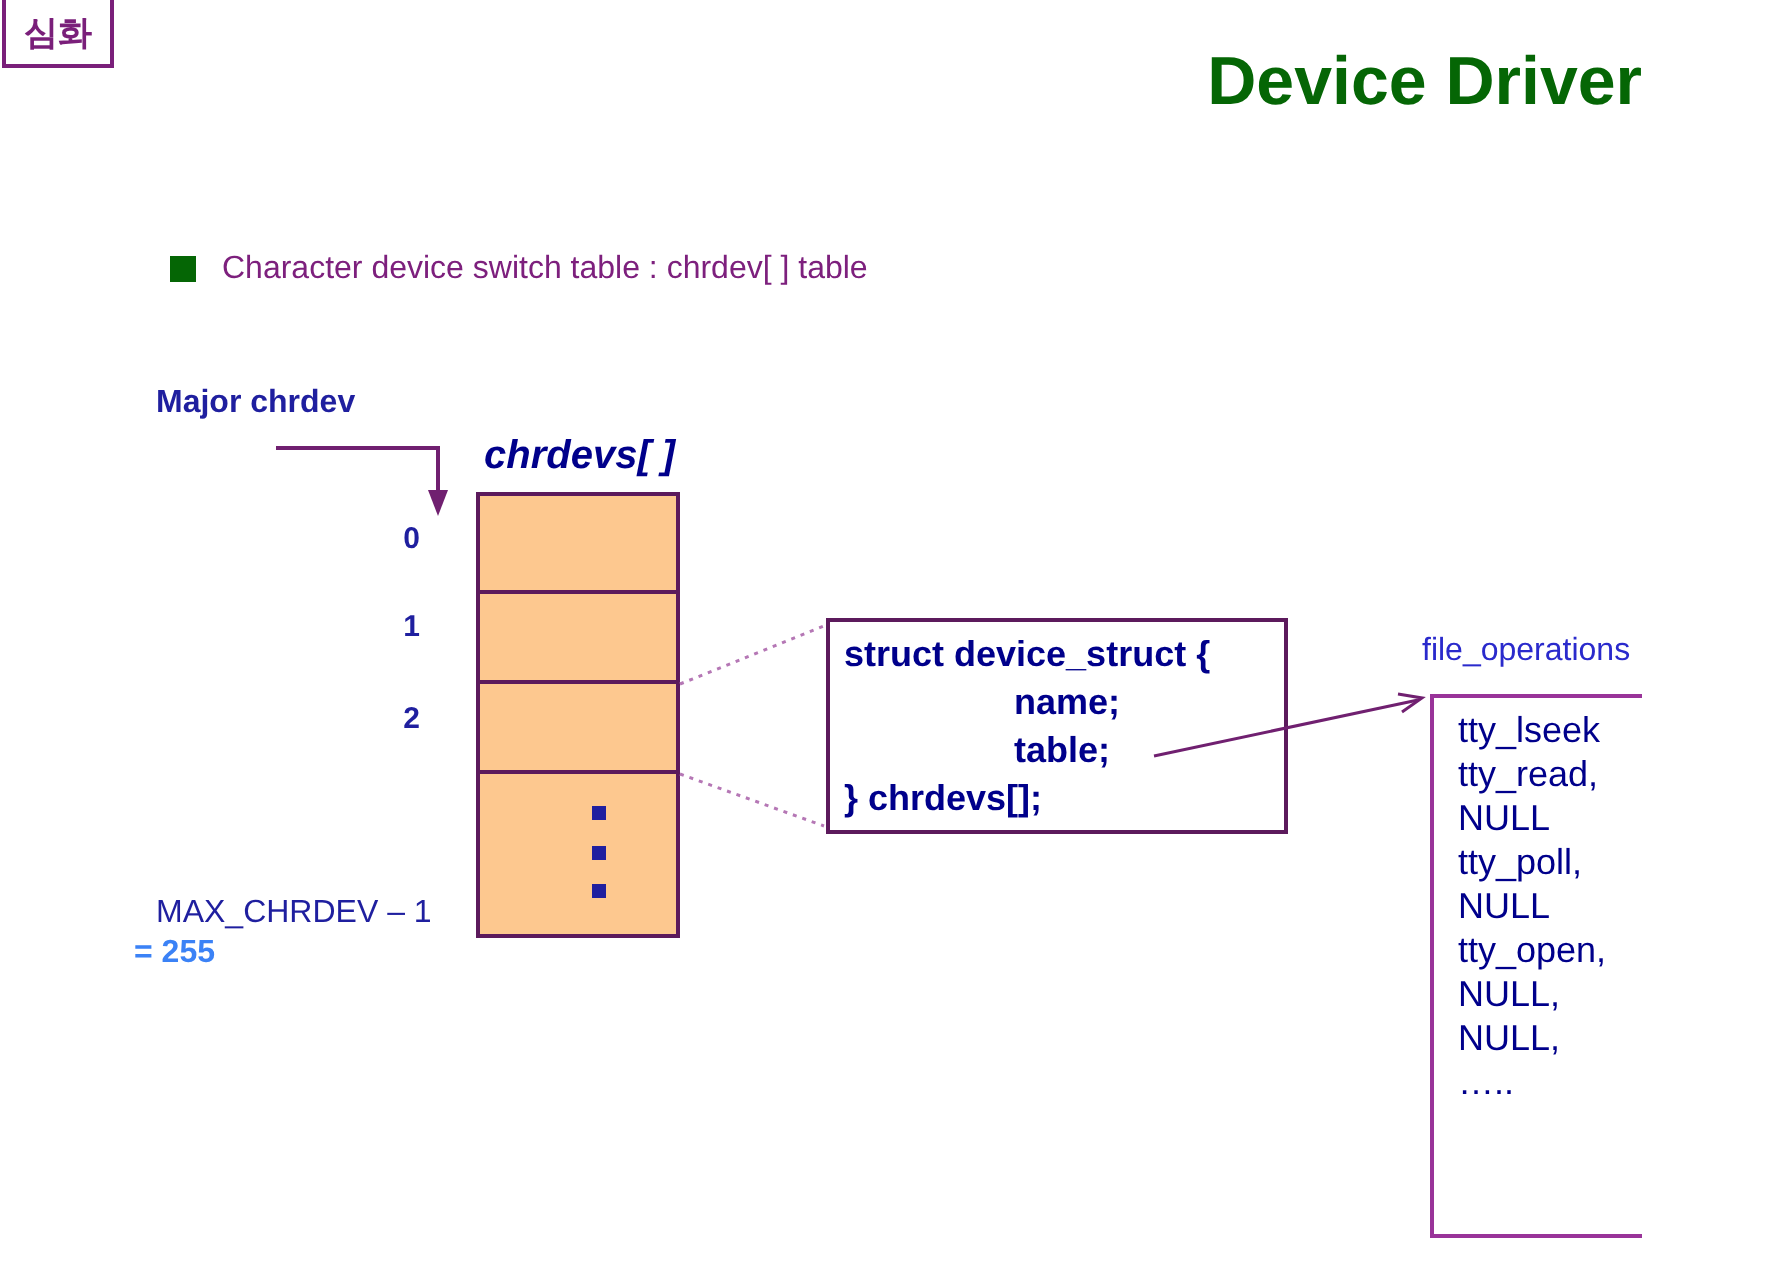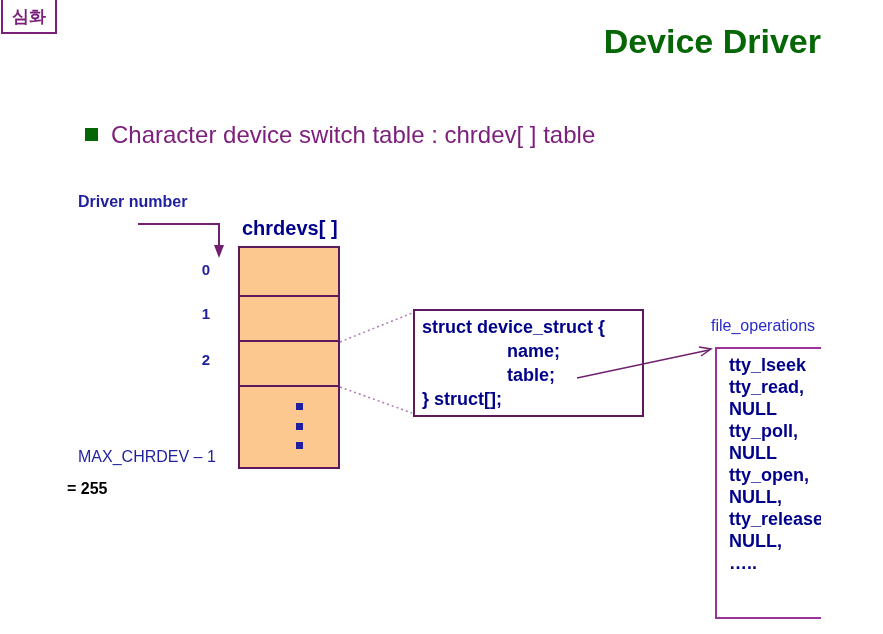--- a/index.html
+++ b/index.html
@@ -15,73 +15,73 @@
     color:#7A1F7A;font-weight:bold;font-size:17px;
   }
   
   .title{
     position:absolute;left:0;top:22px;width:100%;margin:0;text-align:right;
     color:#056605;font-size:34px;font-weight:bold;letter-spacing:0;
   }
   
   .bullet-row{position:absolute;left:85px;top:122px;display:flex;align-items:flex-start;}
   .bullet-square{width:13px;height:13px;background:#056605;margin-top:6px;flex:0 0 auto;}
-  .bullet-text{margin-left:13px;color:#7D207D;font-size:24px;line-height:26px;}
+  .bullet-text{margin-left:13px;color:#7D207D;font-size:16px;line-height:26px;}
   
   .major-label{position:absolute;left:78px;top:193px;color:#1F1F9F;font-weight:bold;font-size:16px;}
-  .chrdevs-label{position:absolute;left:242px;top:217px;color:#00008B;font-weight:bold;font-size:20px;}
+  .chrdevs-label{position:absolute;left:242px;top:217px;color:#00008B;font-weight:bold;font-size:20px;font-style:italic;}
   .idx{position:absolute;left:186px;width:24px;text-align:right;color:#1F1F9F;font-weight:bold;font-size:15px;}
   .idx-0{top:261px}.idx-1{top:305px}.idx-2{top:351px}
   
   .table{
     position:absolute;left:238px;top:246px;width:102px;height:223px;box-sizing:border-box;
     border:2px solid #5C1A5C;background:#FDC88F;
   }
   .row{box-sizing:border-box;border-bottom:2px solid #5C1A5C;}
   .r0{height:49px}.r1{height:45px}.r2{height:45px}
   .rlast{height:80px;border-bottom:none;position:relative;}
   .sq{position:absolute;left:56px;width:7px;height:7px;background:#1F1F9F;}
   .sq1{top:16px}.sq2{top:36px}.sq3{top:55px}
   .max-label{position:absolute;left:78px;top:448px;color:#1F1F9F;font-weight:normal;font-size:16px;}
-  .max-value{position:absolute;left:67px;top:480px;color:#000000;font-weight:bold;font-size:16px;}
+  .max-value{position:absolute;left:67px;top:468px;color:#3b82f6;font-weight:bold;font-size:16px;}
   
   .src-comment{position:absolute;left:425px;top:285px;color:#2A2ACC;font-size:18px;}
   .struct-box{
     position:absolute;left:413px;top:309px;width:231px;height:108px;box-sizing:border-box;
     border:2px solid #5C1A5C;background:#ffffff;padding:4px 0 0 7px;
   }
   .code-line{color:#00008B;font-weight:bold;font-size:18px;line-height:24px;white-space:pre;}
   .indent{padding-left:85px;}
   
   .fops-label{position:absolute;left:711px;top:317px;color:#2A2ACC;font-size:16px;}
   .fops-box{
     position:absolute;left:715px;top:347px;width:157px;height:272px;box-sizing:border-box;
     border:2px solid #993399;background:#ffffff;padding:5px 0 0 12px;
   }
-  .fops-entry{color:#00008B;font-weight:bold;font-size:18px;line-height:22px;}
+  .fops-entry{color:#00008B;font-weight:normal;font-size:18px;line-height:22px;}
   
   .overlay{position:absolute;left:0;top:0;width:883px;height:634px;pointer-events:none;}
 </style>
 </head>
 <body>
 
 <div class="slide">
 
   <div class="badge">
     <span>심화</span>
   </div>
 
   <h1 class="title">Device Driver</h1>
 
   <div class="bullet-row">
     <span class="bullet-square"></span>
     <span class="bullet-text">Character device switch table : chrdev[ ] table</span>
   </div>
 
-  <div class="major-label">Driver number</div>
+  <div class="major-label">Major chrdev</div>
   <div class="chrdevs-label">chrdevs[ ]</div>
 
   <div class="idx idx-0">0</div>
   <div class="idx idx-1">1</div>
   <div class="idx idx-2">2</div>
 
   <div class="table">
     <div class="row r0"></div>
     <div class="row r1"></div>
     <div class="row r2"></div>
@@ -93,34 +93,33 @@
   </div>
 
   <div class="max-label">MAX_CHRDEV – 1</div>
   <div class="max-value">= 255</div>
 
 
   <div class="struct-box">
     <div class="code-line">struct device_struct {</div>
     <div class="code-line indent">name;</div>
     <div class="code-line indent">table;</div>
-    <div class="code-line">} struct[];</div>
+    <div class="code-line">} chrdevs[];</div>
   </div>
 
   <div class="fops-label">file_operations</div>
 
   <div class="fops-box">
     <div class="fops-entry">tty_lseek</div>
     <div class="fops-entry">tty_read,</div>
     <div class="fops-entry">NULL</div>
     <div class="fops-entry">tty_poll,</div>
     <div class="fops-entry">NULL</div>
     <div class="fops-entry">tty_open,</div>
     <div class="fops-entry">NULL,</div>
-    <div class="fops-entry">tty_release</div>
     <div class="fops-entry">NULL,</div>
     <div class="fops-entry">…..</div>
   </div>
 
   <svg class="overlay" viewBox="0 0 883 634" xmlns="http://www.w3.org/2000/svg">
 
     <g>
       <path d="M138,224 H219 V246" fill="none" stroke="#702070" stroke-width="2"></path>
       <polygon points="214,245 224,245 219,258" fill="#702070"></polygon>
     </g>

